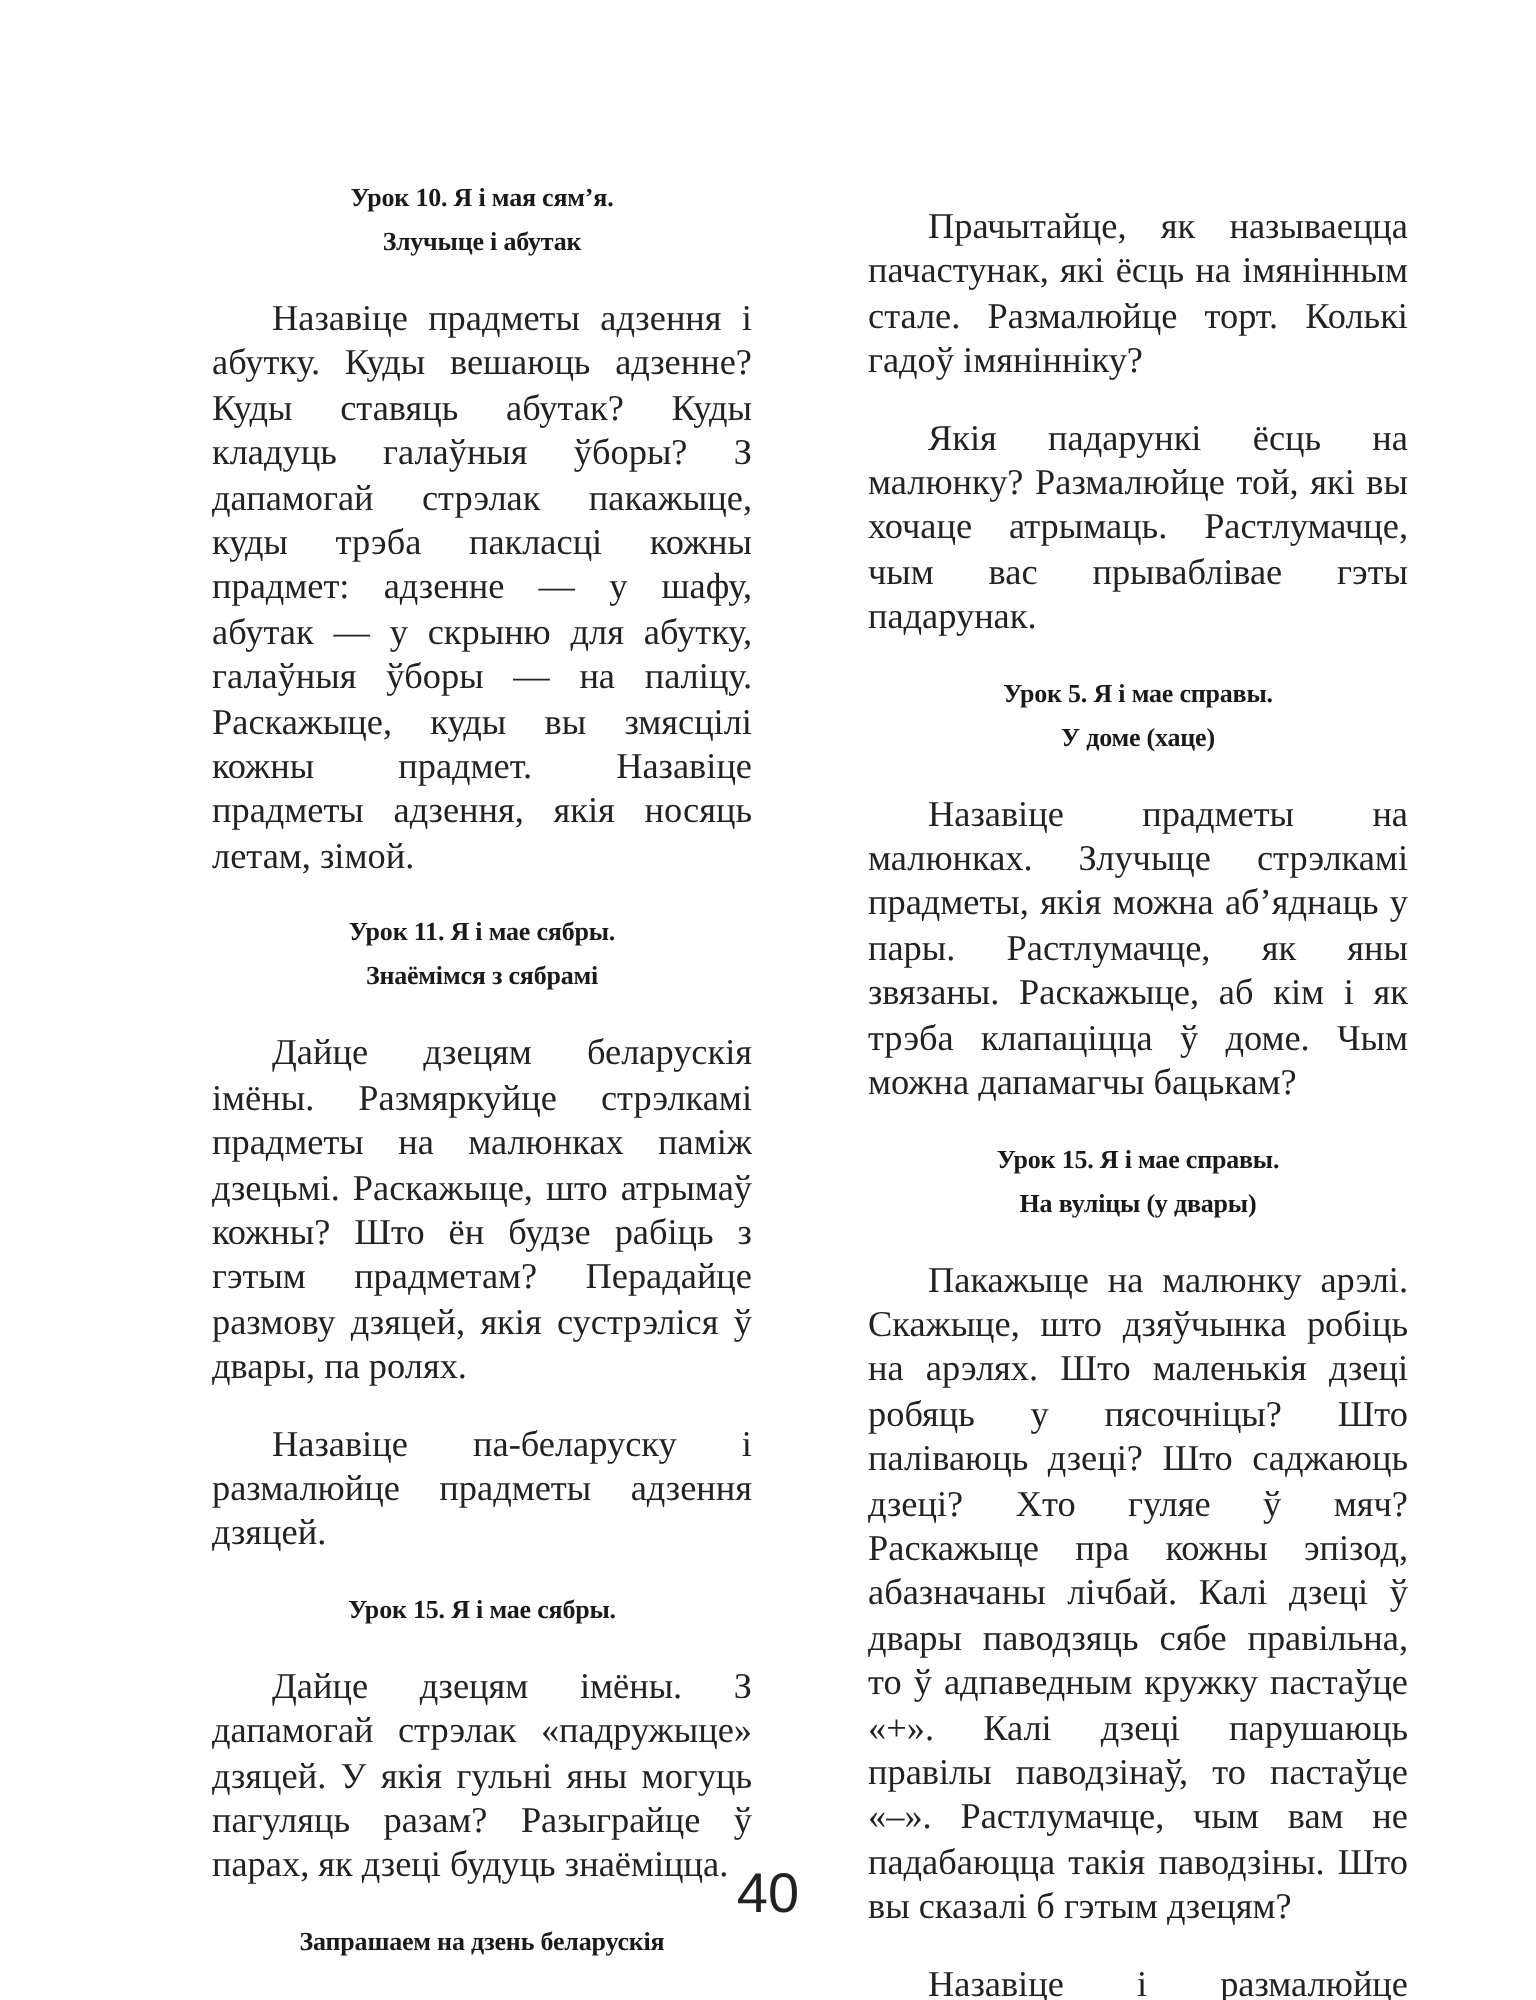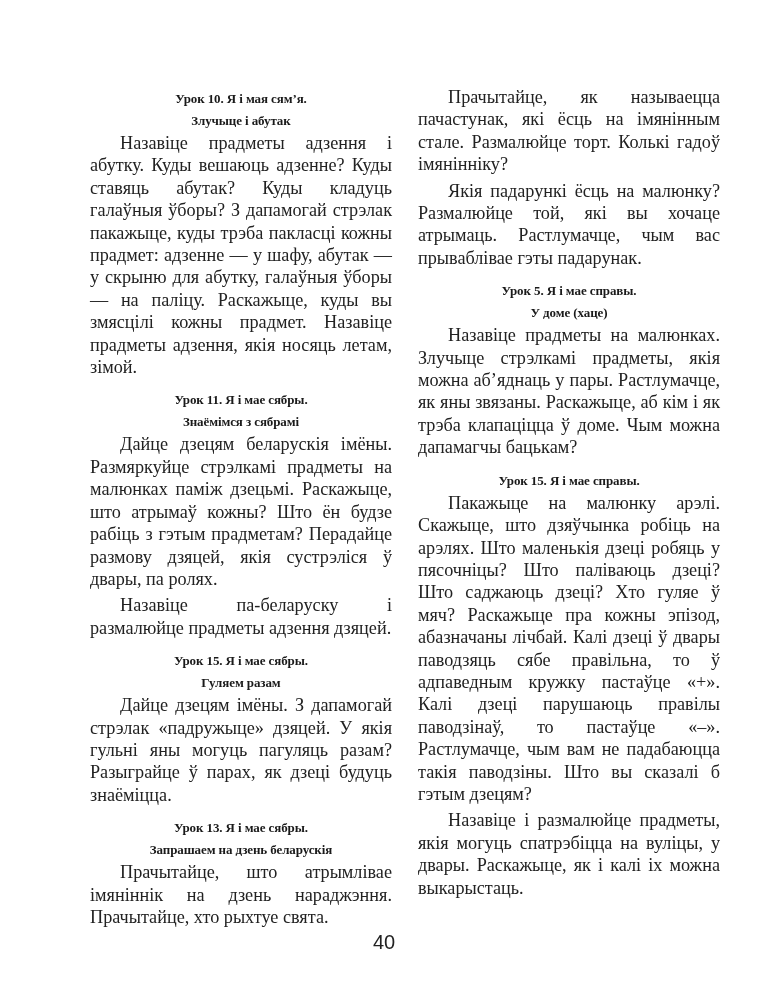--- a/index.html
+++ b/index.html
@@ -16,27 +16,27 @@
       text-align: justify;
     }
     .col-left { left: 90px; }
     .col-right { left: 418px; top: 86px; }
     .section { margin: 0; }
     .heading {
       font-weight: bold; text-align: center; color: #1a1a1a;
       font-size: 13px; line-height: 22px; margin: 0;
       letter-spacing: -0.1px;
     }
-    .para { margin: 0; text-indent: 30px; hyphens: manual; }
+    .para { margin: 16px; text-indent: 30px; hyphens: manual; }
     .gap-before { margin-top: 11px; }
     .gap-para { margin-top: 4px; }
     .page-number {
       position: absolute; left: 0; width: 768px; top: 931px; text-align: center;
       font-family: "Liberation Sans", "DejaVu Sans", sans-serif;
-      font-size: 20px; color: #222222;
+      font-size: 28px; color: #222222;
     }
   </style>
 </head>
 <body>
 
 <div class="page">
 
   <div class="col col-left">
 
     <div class="section">
@@ -47,26 +47,24 @@
 
     <div class="section gap-before">
       <p class="heading">Урок 11. Я і мае сябры.</p>
       <p class="heading">Знаёмімся з сябрамі</p>
       <p class="para">Дайце дзецям беларускія імёны. Размяркуйце стрэлкамі прадметы на малюнках паміж дзецьмі. Раскажыце, што атрымаў кожны? Што ён будзе рабіць з гэтым прадметам? Перадайце размову дзяцей, якія сустрэліся ў двары, па ролях.</p>
       <p class="para gap-para">Назавіце па-беларуску і размалюйце прадметы адзення дзяцей.</p>
     </div>
 
     <div class="section gap-before">
       <p class="heading">Урок 15. Я і мае сябры.</p>
-      <p class="heading">Гуляем разам</p>
       <p class="para">Дайце дзецям імёны. З дапамогай стрэлак «падружыце» дзяцей. У якія гульні яны могуць пагуляць разам? Разыграйце ў парах, як дзеці будуць знаёміцца.</p>
     </div>
 
     <div class="section gap-before">
-      <p class="heading">Урок 13. Я і мае сябры.</p>
       <p class="heading">Запрашаем на дзень беларускія</p>
       <p class="para">Прачытайце, што атрымлівае імяніннік на дзень нараджэння. Прачытайце, хто рыхтуе свята.</p>
     </div>
 
   </div>
 
   <div class="col col-right">
 
     <div class="section">
       <p class="para">Прачытайце, як называецца пачастунак, які ёсць на імянінным стале. Размалюйце торт. Колькі гадоў імянінніку?</p>
@@ -74,20 +72,21 @@
     </div>
 
     <div class="section gap-before">
       <p class="heading">Урок 5. Я і мае справы.</p>
       <p class="heading">У доме (хаце)</p>
       <p class="para">Назавіце прадметы на малюнках. Злучыце стрэлкамі прадметы, якія можна аб’яднаць у пары. Растлумачце, як яны звязаны. Раскажыце, аб кім і як трэба клапаціцца ў доме. Чым можна дапамагчы бацькам?</p>
     </div>
 
     <div class="section gap-before">
       <p class="heading">Урок 15. Я і мае справы.</p>
+      <p class="heading">На вуліцы (у двары)</p>
       <p class="para">Пакажыце на малюнку арэлі. Скажыце, што дзяўчынка робіць на арэлях. Што маленькія дзеці робяць у пясочніцы? Што паліваюць дзеці? Што саджаюць дзеці? Хто гуляе ў мяч? Раскажыце пра кожны эпізод, абазначаны лічбай. Калі дзеці ў двары паводзяць сябе правільна, то ў адпаведным кружку пастаўце «+». Калі дзеці парушаюць правілы паводзінаў, то пастаўце «–». Растлумачце, чым вам не падабаюцца такія паводзіны. Што вы сказалі б гэтым дзецям?</p>
       <p class="para gap-para">Назавіце і размалюйце прадметы, якія могуць спатрэбіцца на вуліцы, у двары. Раскажыце, як і калі іх можна выкарыстаць.</p>
     </div>
 
   </div>
 
   <div class="page-number">40</div>
 
 </div>
 

